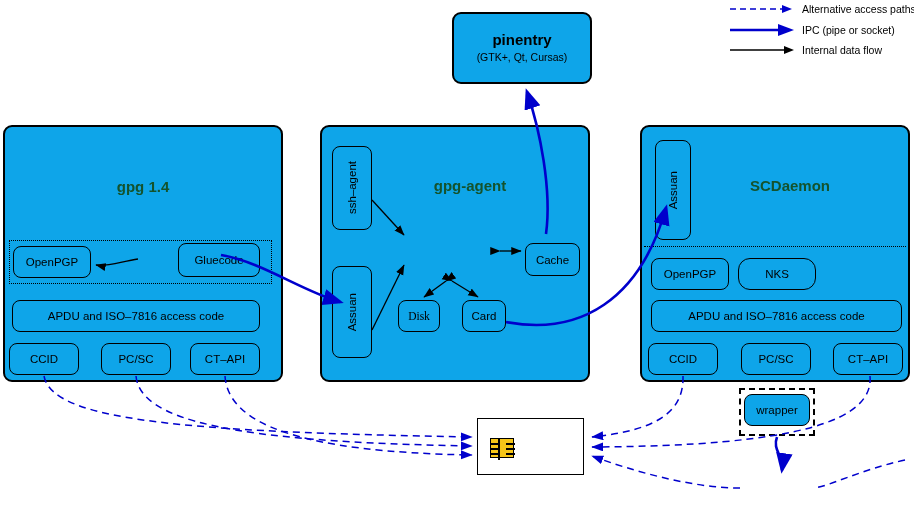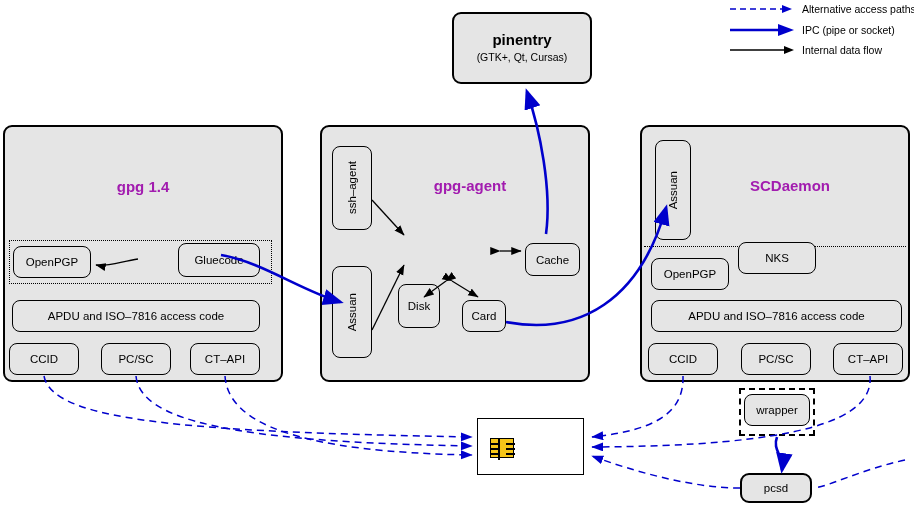--- a/index.html
+++ b/index.html
@@ -1,26 +1,26 @@
 <!DOCTYPE html>
 <html><head>
 <meta charset="utf-8">
 <style>
   html,body{margin:0;padding:0;background:#ffffff;}
   body{width:914px;height:508px;position:relative;overflow:hidden;
        font-family:"Liberation Sans","DejaVu Sans",sans-serif;}
   #canvas{position:absolute;left:0;top:0;width:914px;height:508px;}
   svg.layer{position:absolute;left:0;top:0;width:914px;height:508px;pointer-events:none;}
-  .node{position:absolute;box-sizing:border-box;background:#e5e5e5;border:1.6px solid #000;
+  .node{position:absolute;box-sizing:border-box;background:#0ea5e9;border:1.6px solid #000;
         display:flex;align-items:center;justify-content:center;text-align:center;
         color:#000;}
   .outer{border-radius:9px;border-width:2.2px;}
   .inner{border-radius:8px;}
   .vlabel{writing-mode:vertical-rl;transform:rotate(180deg);white-space:nowrap;}
-  .proc-title{position:absolute;font-weight:bold;font-size:15px;color:#a21caf;text-align:center;}
+  .proc-title{position:absolute;font-weight:bold;font-size:15px;color:#14532d;text-align:center;}
   .dotted-region{position:absolute;border:1.5px dotted #000;background:transparent;box-sizing:border-box;}
   .dashed-region{position:absolute;border:2px dashed #000;background:transparent;box-sizing:border-box;}
   .hdotline{position:absolute;border-top:1.6px dotted #000;}
   .card{position:absolute;background:#ffffff;border:1.7px solid #000;box-sizing:border-box;}
   .chip{position:absolute;background:#f5c518;border:1.4px solid #000;box-sizing:border-box;}
   .chip i{position:absolute;background:#000;display:block;}
   .legend{position:absolute;font-size:10.5px;color:#000;white-space:nowrap;}
   .pin-main{font-weight:bold;font-size:15px;line-height:1.1;}
   .pin-sub{font-size:10.5px;line-height:1.1;margin-top:3px;text-align:right;}
   .f11{font-size:11.5px;}
@@ -71,44 +71,43 @@
 
   <div class="node inner" style="left:332px;top:146px;width:40px;height:84px;">
     <span class="vlabel f11">ssh–agent</span>
   </div>
   <div class="node inner" style="left:332px;top:266px;width:40px;height:92px;">
     <span class="vlabel f11">Assuan</span>
   </div>
 
 
   <div class="node inner f11" style="left:525px;top:243px;width:55px;height:33px;">Cache</div>
-  <div class="node inner f11" style="left:398px;top:284px;width:42px;height:44px;">Disk</div>
+  <div class="node inner f11" style="left:398px;top:300px;width:42px;height:32px;font-family:Liberation Serif, serif;">Disk</div>
   <div class="node inner f11" style="left:462px;top:300px;width:44px;height:32px;">Card</div>
 
   <div class="node outer" style="left:640px;top:125px;width:270px;height:257px;"></div>
   <div class="proc-title" style="left:690px;top:177px;width:200px;">SCDaemon</div>
 
   <div class="node inner" style="left:655px;top:140px;width:36px;height:100px;">
     <span class="vlabel f11">Assuan</span>
   </div>
 
   <div class="hdotline" style="left:644px;top:246px;width:262px;"></div>
 
   <div class="node inner f11" style="left:651px;top:258px;width:78px;height:32px;">OpenPGP</div>
-  <div class="node inner f11" style="left:738px;top:242px;width:78px;height:32px;">NKS</div>
+  <div class="node inner f11" style="left:738px;top:258px;width:78px;height:32px;border-radius:12px;">NKS</div>
 
   <div class="node inner f11" style="left:651px;top:300px;width:251px;height:32px;">APDU and ISO–7816 access code</div>
 
   <div class="node inner f11" style="left:648px;top:343px;width:70px;height:32px;">CCID</div>
   <div class="node inner f11" style="left:741px;top:343px;width:70px;height:32px;">PC/SC</div>
   <div class="node inner f11" style="left:833px;top:343px;width:70px;height:32px;">CT–API</div>
 
   <div class="dashed-region" style="left:739px;top:388px;width:76px;height:48px;"></div>
   <div class="node inner f11" style="left:744px;top:394px;width:66px;height:32px;">wrapper</div>
-  <div class="node outer f11" style="left:740px;top:473px;width:72px;height:30px;">pcsd</div>
 
   <div class="card" style="left:477px;top:418px;width:107px;height:57px;">
     <div class="chip" style="left:12px;top:19px;width:24px;height:20px;">
       <i style="left:7px;top:-1px;width:2px;height:22px;"></i>
       <i style="left:0px;top:4px;width:7px;height:2px;"></i>
       <i style="left:0px;top:9px;width:7px;height:2px;"></i>
       <i style="left:0px;top:14px;width:7px;height:2px;"></i>
       <i style="left:15px;top:4px;width:9px;height:2px;"></i>
       <i style="left:15px;top:9px;width:9px;height:2px;"></i>
       <i style="left:15px;top:14px;width:9px;height:2px;"></i>

